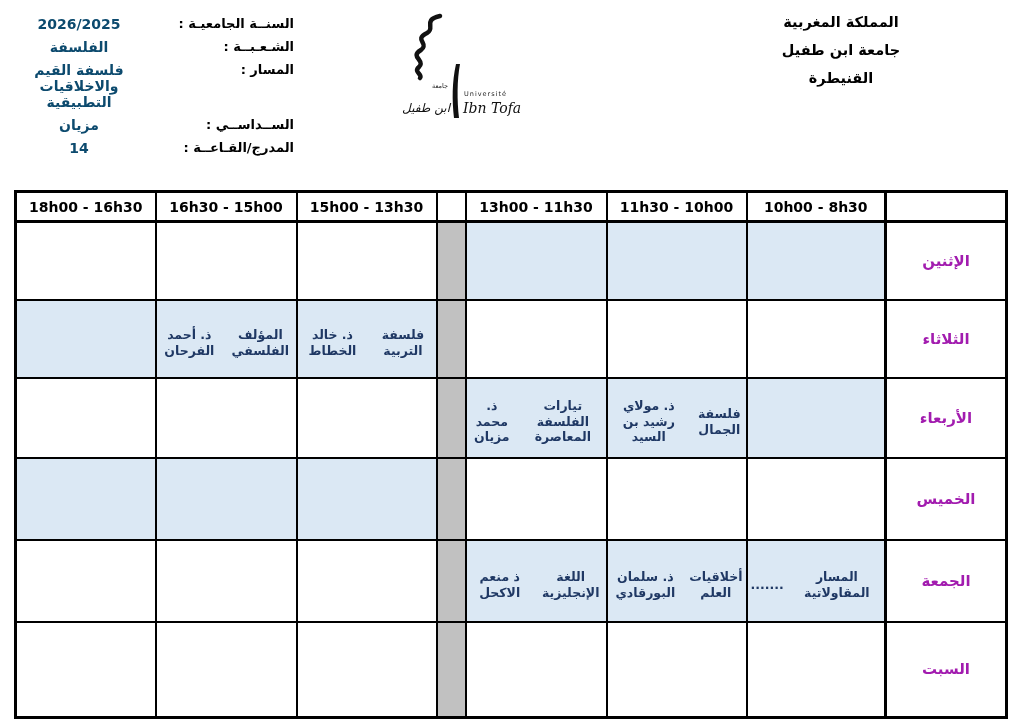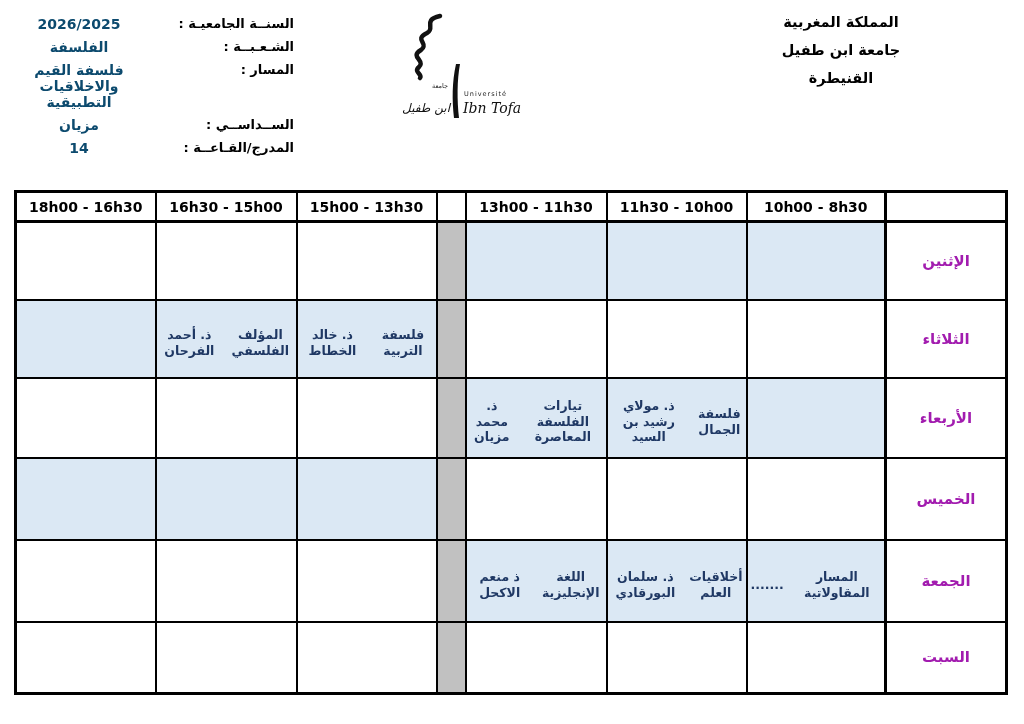--- a/index.html
+++ b/index.html
@@ -29,21 +29,21 @@
   td { border:2px solid #000; padding:0; vertical-align:middle; overflow:hidden; }
   tr.r-head td { height:30px; font-weight:bold; font-size:14px; text-align:center; border-bottom:3px solid #000; background:#fff; }
   td.t-slot { direction:ltr; }
   td.day-col { border-left:3px solid #000; }
   td.day { font-weight:bold; font-size:15px; color:#a21caf; text-align:center; background:#fff; }
   td.sep { background:#c1c1c1; }
   td.blue { background:#dbe8f4; }
   tr.r1 td, tr.r2 td { height:78px; }
   tr.r3 td { height:80px;margin-left:28px; }
   tr.r4 td, tr.r5 td { height:82px; }
-  tr.r6 td { height:72px; }
+  tr.r6 td { height:96px; }
   .course { display:flex; flex-direction:row; align-items:center; justify-content:flex-start; padding-top:8px; gap:3px; height:100%; }
   .c-title, .c-teacher { font-weight:bold; font-size:12.5px; color:#1f3864; text-align:center; line-height:1.25; padding:0 3px; }
 </style>
 </head>
 <body>
 
 <div class="page">
 
   <div class="letterhead">
     <div>المملكة المغربية</div>

